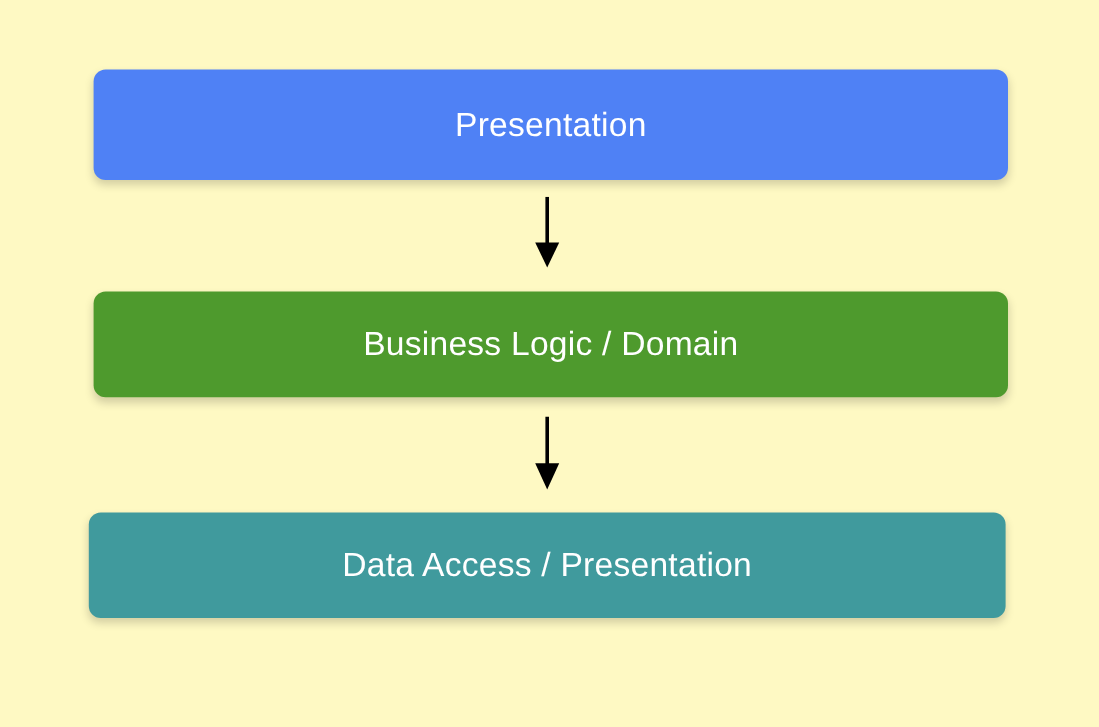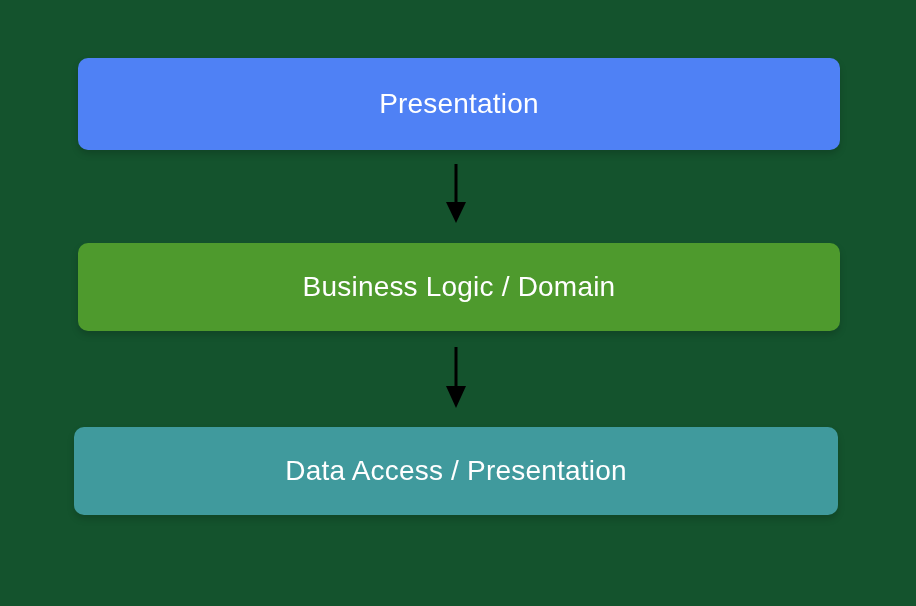--- a/index.html
+++ b/index.html
@@ -83,21 +83,21 @@
 
   .connector-arrow svg {
     display: block;
     width: 100%;
     height: 100%;
   }
 </style>
 </head>
 <body style="background: rgb(253, 253, 253);">
 
-<div id="diagram-canvas" style="background: #14532d;">
+<div id="diagram-canvas" style="background: #fef9c3;">
 
   <div class="layer-box" id="layer-box-presentation" style="background-color:#4f81f5;">
     <span class="layer-label">Presentation</span>
   </div>
 
   <div class="connector-arrow" id="connector-arrow-1">
     <svg viewBox="0 0 32 60" xmlns="http://www.w3.org/2000/svg">
       <line x1="16" y1="0" x2="16" y2="40" stroke="#000000" stroke-width="3"></line>
       <polygon points="6,38 26,38 16,59" fill="#000000"></polygon>
     </svg>

